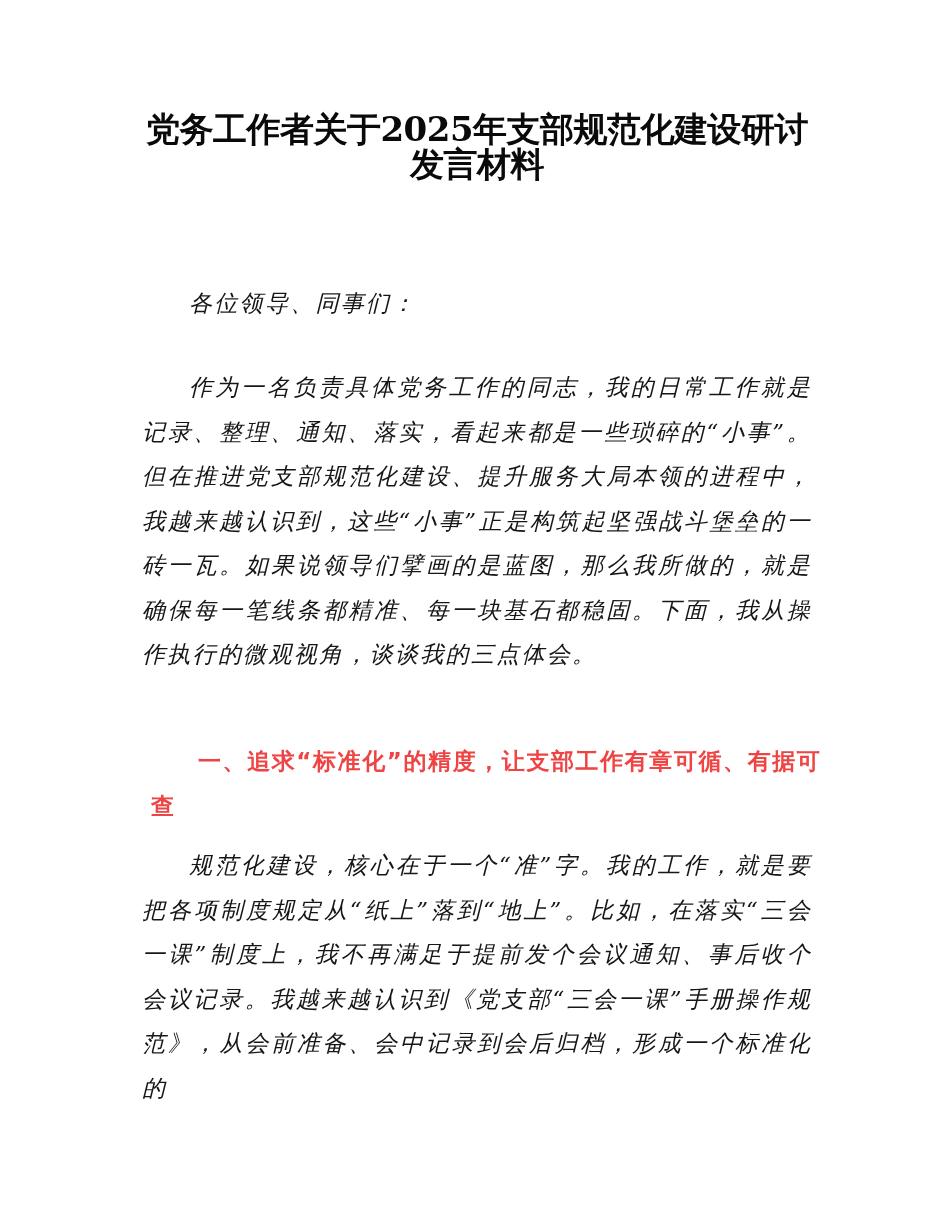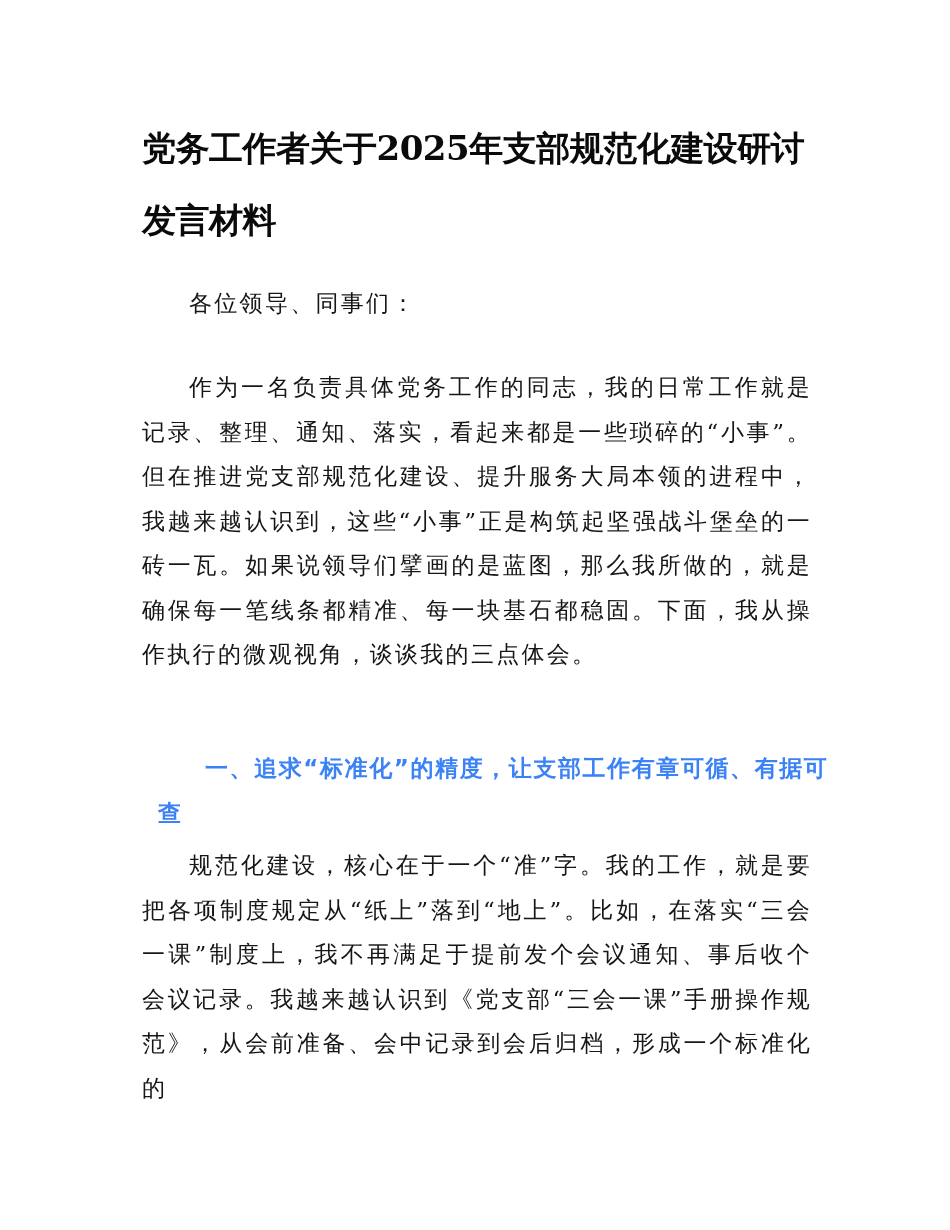--- a/index.html
+++ b/index.html
@@ -19,55 +19,56 @@
       position: absolute;
       left: 142px;
       top: 0;
       width: 670px;
     }
     .title {
       position: absolute;
       left: 0;
       top: 112px;
       width: 670px;
+      text-align: center;
       font-family: "DejaVu Serif", "Liberation Serif", serif;
       font-weight: bold;
       font-size: 34px;
-      line-height: 72px;
+      line-height: 35px;
       letter-spacing: -0.5px;
       color: #0a0a0a;
       margin: 0;
     }
     .para {
       position: absolute;
       left: 0;
       width: 670px;
       font-size: 23px;
       line-height: 44.5px;
       text-align: justify;
       text-align-last: left;
       letter-spacing: 2.3px;
       margin: 0;
       color: #161616;
     }
-    .indent { text-indent: 47px; }
+    .indent { text-indent: 47px; font-style: italic; }
     .heading {
       position: absolute;
       left: 0;
       width: 670px;
       font-family: "DejaVu Sans", "Liberation Sans", sans-serif;
       font-size: 23px;
       font-weight: bold;
       line-height: 44.5px;
       letter-spacing: 1.2px;
       text-indent: 47px;
       text-align: justify;
       text-align-last: left;
-      margin: 16px;
-      color: #3b82f6;
+      margin: 9px;
+      color: #ef4444;
     }
   </style>
 </head>
 <body>
 
 <div class="page">
   <h1 class="title">党务工作者关于2025年支部规范化建设研讨发言材料</h1>
 
   <p class="para indent" style="top:281px;">各位领导、同事们：</p>
 

